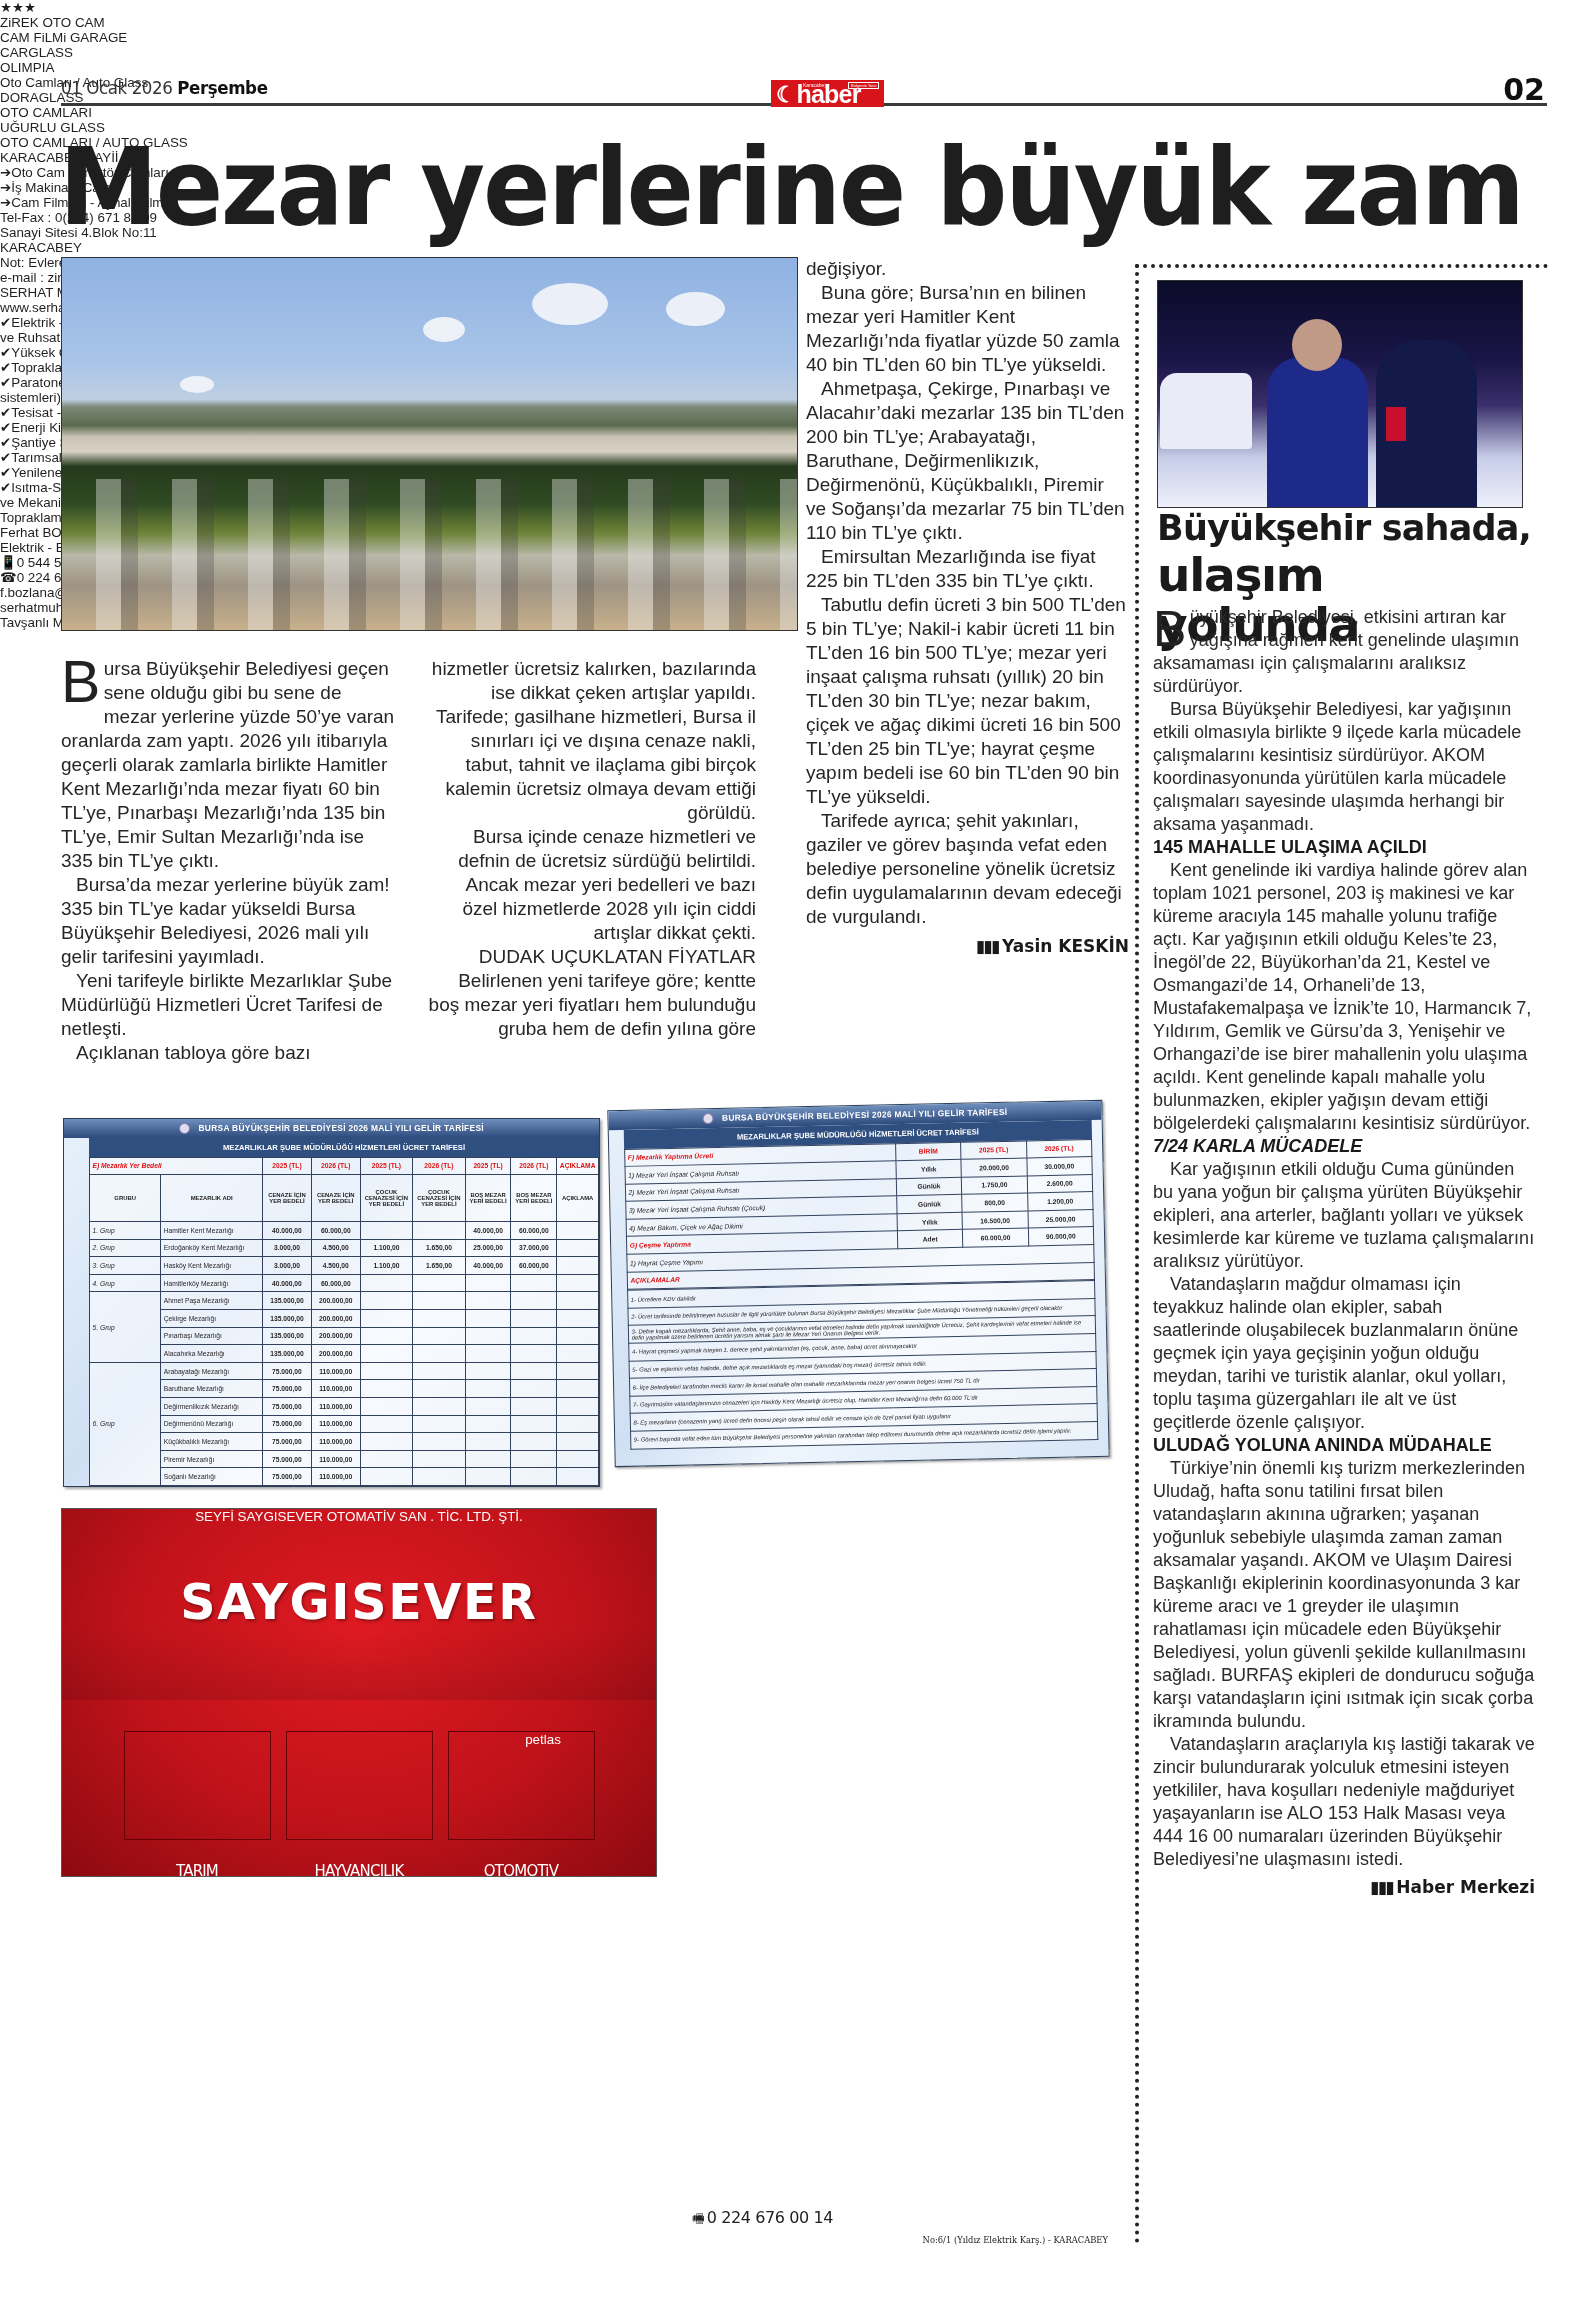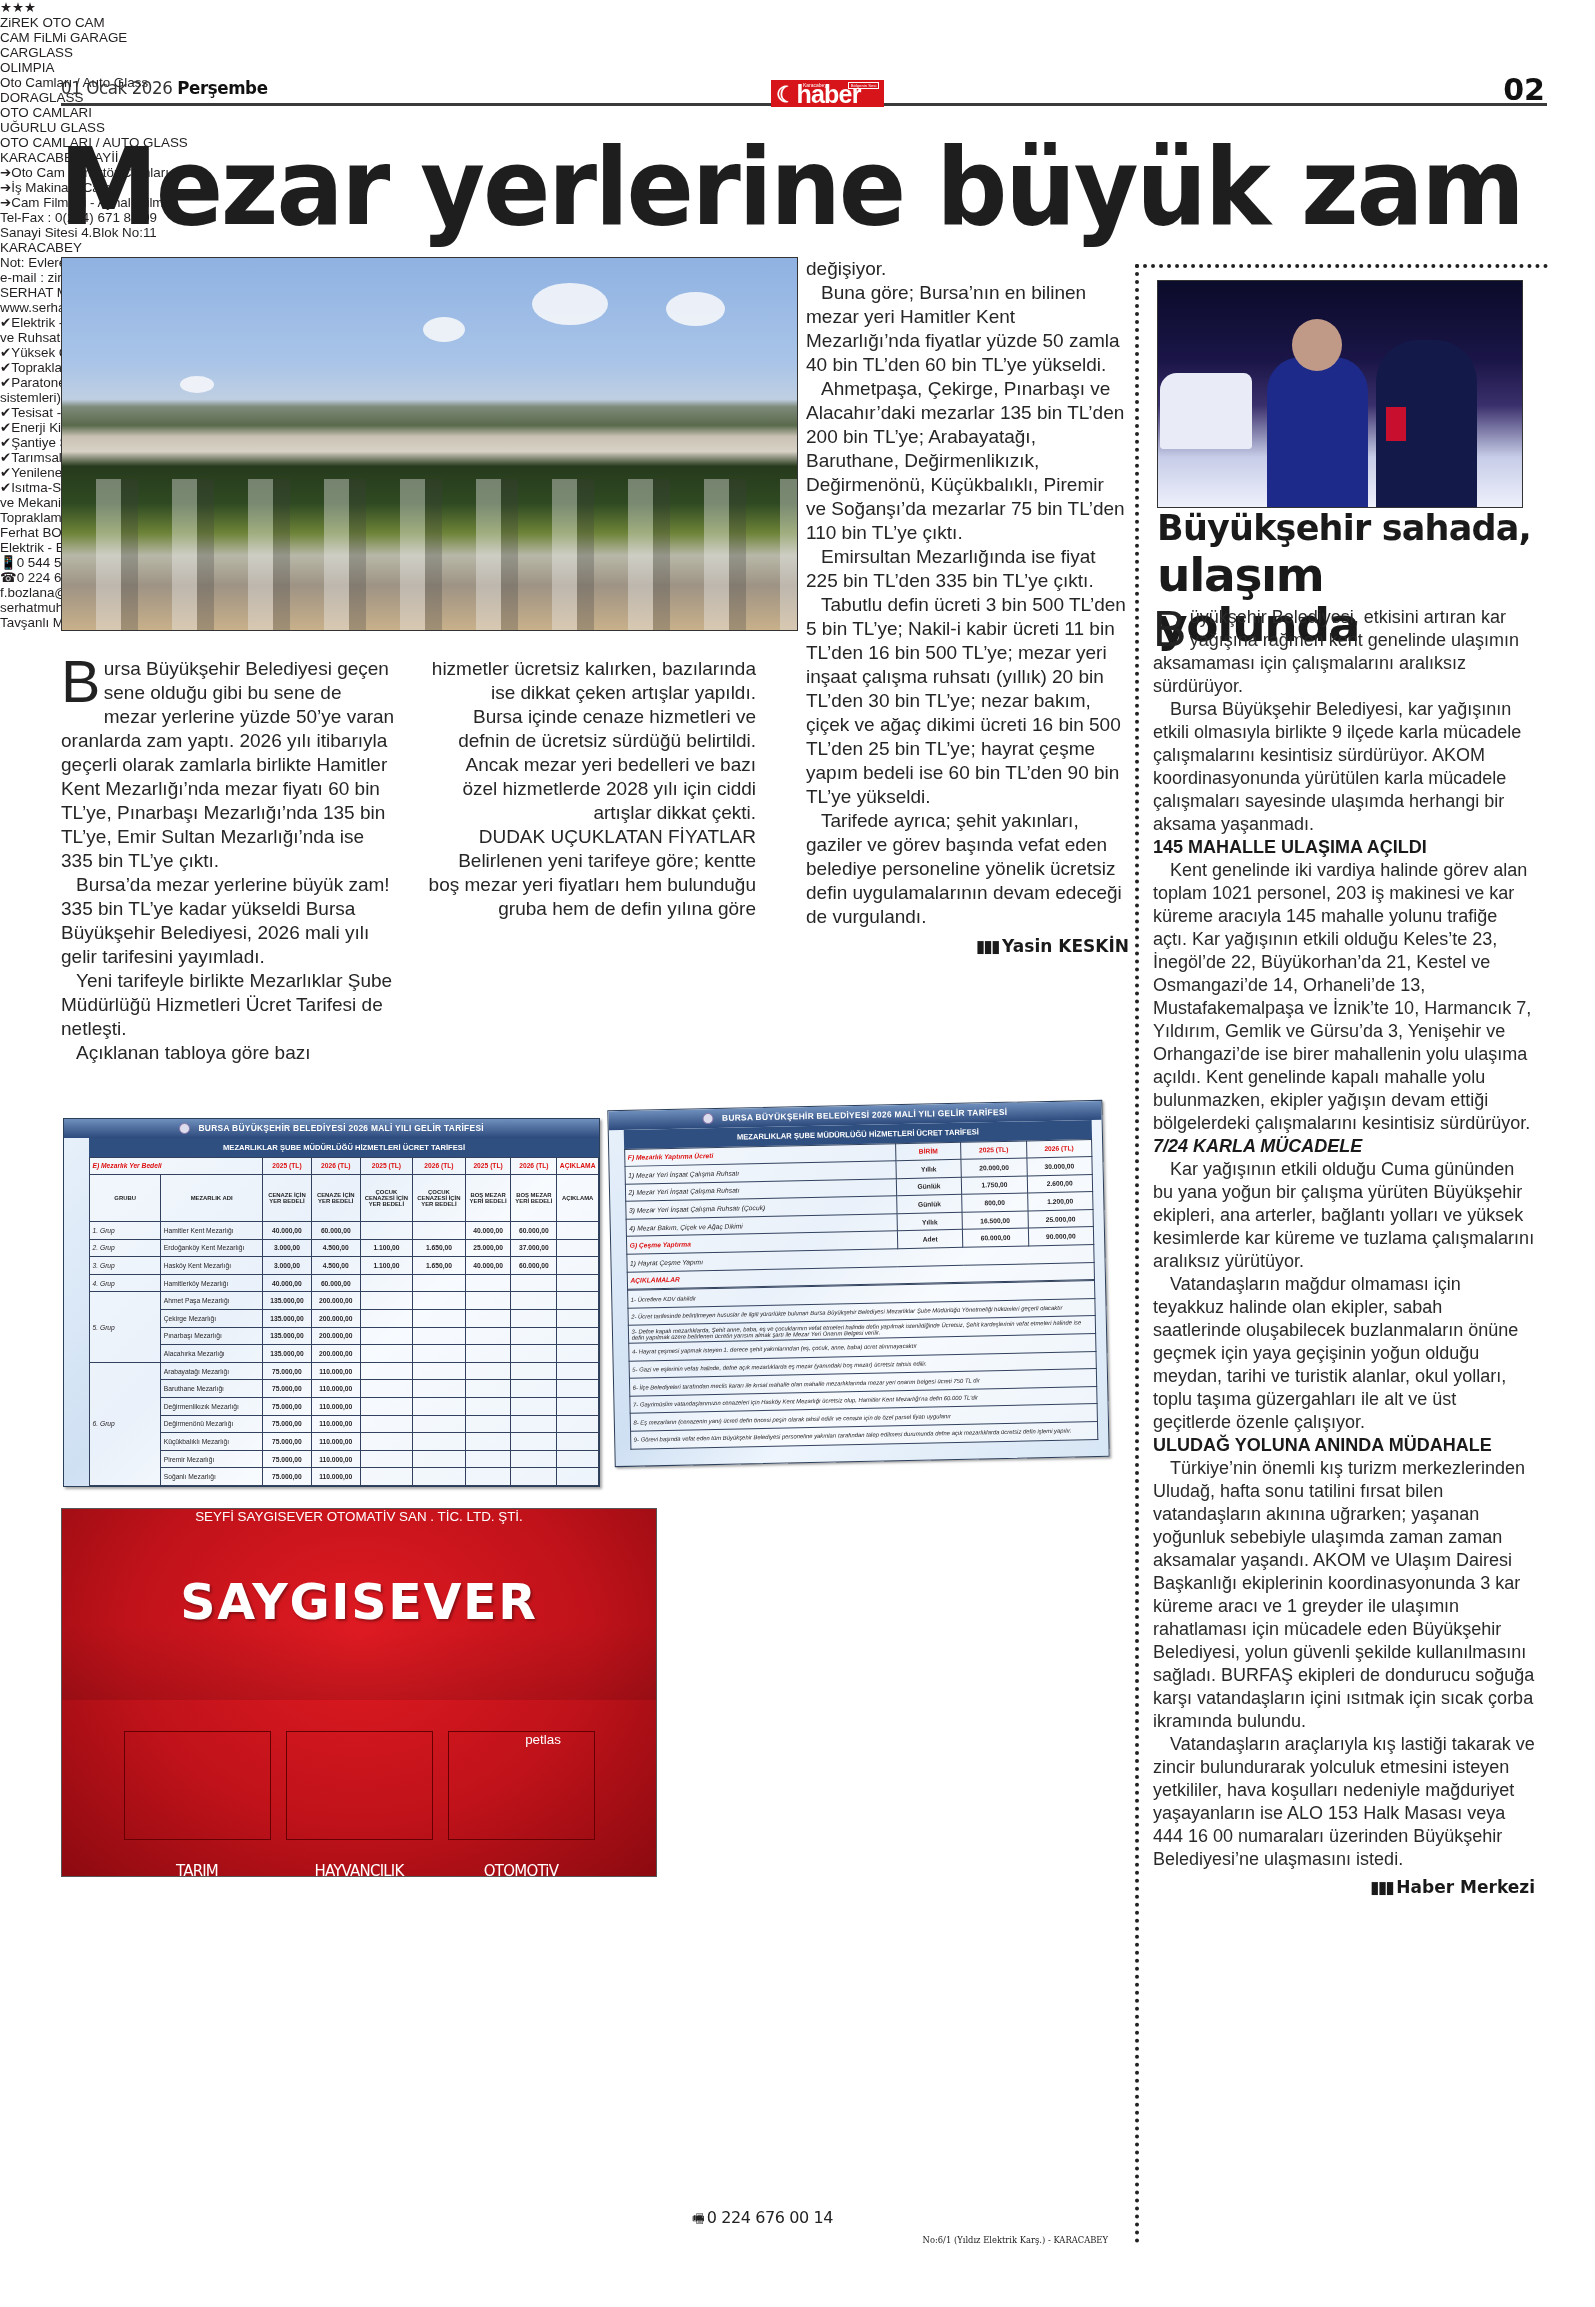--- a/index.html
+++ b/index.html
@@ -171,20 +171,21 @@
 
 <div class="col col1">
   <p class="noind"><span class="dropcap">B</span><span>ursa Büyükşehir Belediyesi geçen sene olduğu gibi bu sene de mezar yerlerine yüzde 50’ye varan oranlarda zam yaptı. 2026 yılı itibarıyla geçerli olarak zamlarla birlikte Hamitler Kent Mezarlığı’nda mezar fiyatı 60 bin TL’ye, Pınarbaşı Mezarlığı’nda 135 bin TL’ye, Emir Sultan Mezarlığı’nda ise 335 bin TL’ye çıktı.</span></p>
   <p>Bursa’da mezar yerlerine büyük zam! 335 bin TL’ye kadar yükseldi Bursa Büyükşehir Belediyesi, 2026 mali yılı gelir tarifesini yayımladı.</p>
   <p>Yeni tarifeyle birlikte Mezarlıklar Şube Müdürlüğü Hizmetleri Ücret Tarifesi de netleşti.</p>
   <p>Açıklanan tabloya göre bazı</p>
 </div>
 
 <div class="col col2">
   <p class="noind">hizmetler ücretsiz kalırken, bazılarında ise dikkat çeken artışlar yapıldı.</p>
+  <p>Tarifede; gasilhane hizmetleri, Bursa il sınırları içi ve dışına cenaze nakli, tabut, tahnit ve ilaçlama gibi birçok kalemin ücretsiz olmaya devam ettiği görüldü.</p>
   <p>Bursa içinde cenaze hizmetleri ve defnin de ücretsiz sürdüğü belirtildi.</p>
   <p>Ancak mezar yeri bedelleri ve bazı özel hizmetlerde 2028 yılı için ciddi artışlar dikkat çekti.</p>
   <p class="sub">DUDAK UÇUKLATAN FİYATLAR</p>
   <p>Belirlenen yeni tarifeye göre; kentte boş mezar yeri fiyatları hem bulunduğu gruba hem de defin yılına göre</p>
 </div>
 
 <div class="col col3">
   <p class="noind">değişiyor.</p>
   <p>Buna göre; Bursa’nın en bilinen mezar yeri Hamitler Kent Mezarlığı’nda fiyatlar yüzde 50 zamla 40 bin TL’den 60 bin TL’ye yükseldi.</p>
   <p>Ahmetpaşa, Çekirge, Pınarbaşı ve Alacahır’daki mezarlar 135 bin TL’den 200 bin TL’ye; Arabayatağı, Baruthane, Değirmenlikızık, Değirmenönü, Küçükbalıklı, Piremir ve Soğanşı’da mezarlar 75 bin TL’den 110 bin TL’ye çıktı.</p>

